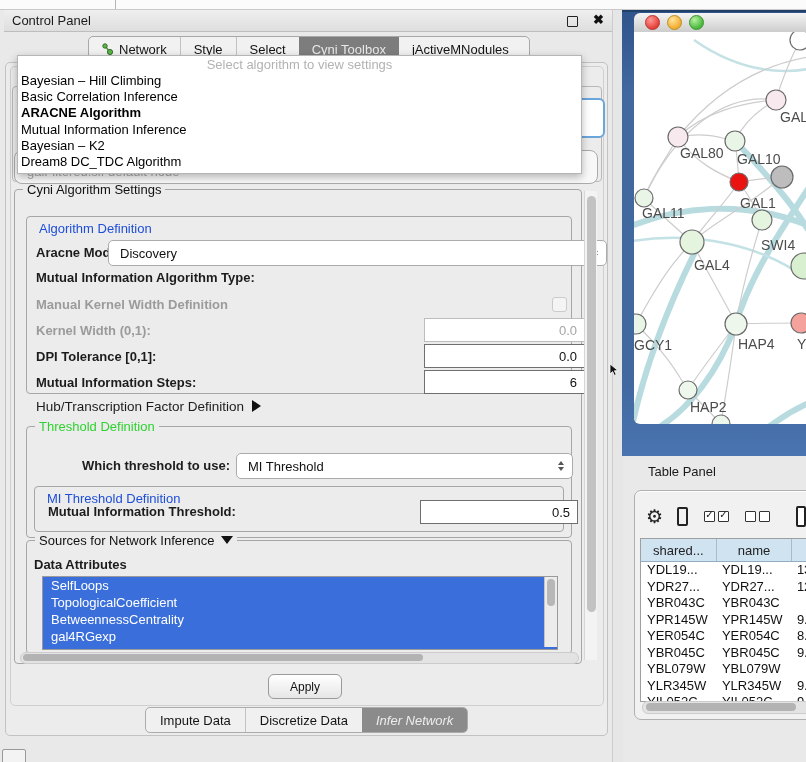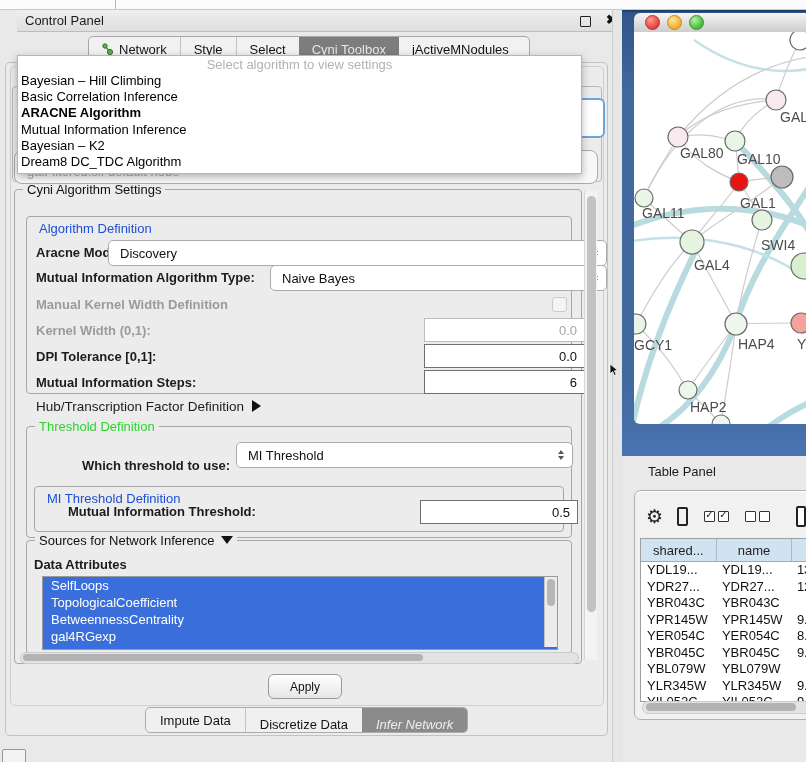--- a/index.html
+++ b/index.html
@@ -5,21 +5,21 @@
   html,body{margin:0;padding:0;background:#d8d8d8;font-family:"Liberation Sans",sans-serif;}
   #screen{position:relative;width:806px;height:762px;background:#e9e9e9;overflow:hidden;
           -webkit-font-smoothing:antialiased;}
   .abs{position:absolute;}
 
   
   .top-strip{left:0;top:0;width:806px;height:9px;background:#fbfbfb;border-bottom:1px solid #c9c9c9;}
   .top-strip .tick{position:absolute;left:115px;top:0;width:1px;height:9px;background:#b5b5b5;}
 
   
-  .cp-titlebar{left:17px;top:10px;width:612px;height:21px;background:linear-gradient(#efefef,#dedede);
+  .cp-titlebar{left:4px;top:10px;width:612px;height:21px;background:linear-gradient(#efefef,#dedede);
                border-bottom:1px solid #bdbdbd;display:flex;align-items:center;}
   .cp-title{font-size:13px;color:#1a1a1a;padding-left:8px;}
   .float-icon{position:absolute;right:38px;top:6px;width:9px;height:9px;border:1.5px solid #222;border-radius:1px;}
   .close-icon{position:absolute;right:12px;top:2px;font-size:13px;font-weight:bold;color:#111;cursor:default;}
 
   
   .tabstrip{left:88px;top:36px;height:24px;width:440px;display:flex;align-items:stretch;
             border:1px solid #a8a8a8;border-radius:5px;background:#f1f1f1;overflow:hidden;}
   .tab{display:flex;align-items:center;gap:5px;padding:0 13px;font-size:13px;color:#141414;position:relative;}
   .tab + .tab{border-left:1px solid #c2c2c2;}
@@ -84,21 +84,21 @@
   .vscrollbar{left:584px;top:191px;width:12px;height:469px;background:#f3f3f3;border-left:1px solid #d6d6d6;}
   .vscrollbar .thumb{position:absolute;left:1.5px;top:5px;width:9px;height:416px;background:#c2c2c2;border-radius:5px;}
 
   .apply-btn{left:268px;top:674px;width:72px;height:23px;background:linear-gradient(#ffffff,#e6e6e6);
              border:1px solid #9a9a9a;border-radius:6px;font-size:12px;color:#111;
              display:flex;align-items:center;justify-content:center;}
 
   .bottom-tabstrip{left:145px;top:707px;height:24px;display:flex;align-items:stretch;border:1px solid #ababab;
                    border-radius:5px;background:#f0f0f0;overflow:hidden;}
   .btab{display:flex;align-items:center;padding:0 14px;font-size:13px;color:#141414;}
-  .btab + .btab{border-left:1px solid #c2c2c2;align-items:flex-end;}
+  .btab + .btab{border-left:1px solid #c2c2c2;}
   .btab.sel{background:#8b8b8b;color:#ededed;border-left:none;font-style:italic;}
 
   .mini-icon{left:2px;top:749px;width:22px;height:13px;border:1px solid #9a9a9a;border-radius:2px;background:#f3f3f3;}
 
   
   .divider-strip{left:612px;top:10px;width:10px;height:752px;background:#e6e6e6;border-left:1px solid #cccccc;}
   .net-frame{left:622px;top:10px;width:184px;height:444px;background:linear-gradient(#30548c 0%,#41689f 18%,#41689f 82%,#4a74b0 100%);
              border-top:2px solid #203f69;}
   .net-titlebar{left:634px;top:13px;width:172px;height:19px;background:linear-gradient(#f4f4f4,#cdcdcd);
                 border-bottom:1px solid #9a9a9a;border-radius:6px 0 0 0;display:flex;align-items:center;padding-left:11px;gap:7px;}
@@ -201,27 +201,20 @@
   </div>
   <span class="lbl" style="left:36px;top:245px;">Aracne Mode:</span>
   <div class="combo" style="left:108px;top:240px;width:462px;height:24px;">
     <span>Discovery</span>
     <span class="spin">
         <span class="tri-up"></span>
         <span class="tri-dn"></span>
       </span>
   </div>
   <span class="lbl" style="left:36px;top:270px;">Mutual Information Algorithm Type:</span>
-  <div class="combo" style="left:270px;top:265px;width:300px;height:24px;">
-    <span>Naive Bayes</span>
-    <span class="spin">
-        <span class="tri-up"></span>
-        <span class="tri-dn"></span>
-      </span>
-  </div>
   <span class="lbl dis" style="left:36px;top:297px;">Manual Kernel Width Definition</span>
   <span class="checkbox" style="left:552px;top:297px;"></span>
   <span class="lbl dis" style="left:36px;top:323px;">Kernel Width (0,1):</span>
   <div class="field dis" style="left:424px;top:318px;width:145px;height:22px;">
     <span>0.0</span>
   </div>
   <span class="lbl" style="left:36px;top:349px;">DPI Tolerance [0,1]:</span>
   <div class="field dark" style="left:424px;top:344px;width:145px;height:22px;">
     <span>0.0</span>
   </div>
@@ -231,31 +224,31 @@
   </div>
 
   <span class="lbl plain" style="left:36px;top:399px;font-size:13.5px;">
     <span>Hub/Transcription Factor Definition</span><span class="arrow-right"></span>
   </span>
 
   <div class="group" style="left:26px;top:426px;width:544px;height:110px;">
     <span class="gtitle green">Threshold Definition</span>
   </div>
   <span class="lbl" style="left:80px;top:458px;width:150px;text-align:right;">Which threshold to use:</span>
-  <div class="combo" style="left:236px;top:442px;width:300px;height:24px;">
+  <div class="combo" style="left:236px;top:453px;width:300px;height:24px;">
     <span>MI Threshold</span>
     <span class="spin">
         <span class="tri-up"></span>
         <span class="tri-dn"></span>
       </span>
   </div>
   <div class="group" style="left:34px;top:486px;width:528px;height:44px;">
     <span class="gtitle blue">MI Threshold Definition</span>
   </div>
-  <span class="lbl" style="left:52px;top:504px;padding-left:16px;">Mutual Information Threshold:</span>
+  <span class="lbl" style="left:32px;top:504px;padding-left:16px;">Mutual Information Threshold:</span>
   <div class="field dark" style="left:420px;top:500px;width:142px;height:22px;">
     <span>0.5</span>
   </div>
 
   <div class="group" style="left:26px;top:540px;width:544px;height:112px;">
     <span class="gtitle">
       <span>Sources for Network Inference</span><span class="arrow-down"></span>
     </span>
   </div>
   <span class="lbl" style="left:34px;top:557px;">Data Attributes</span>

